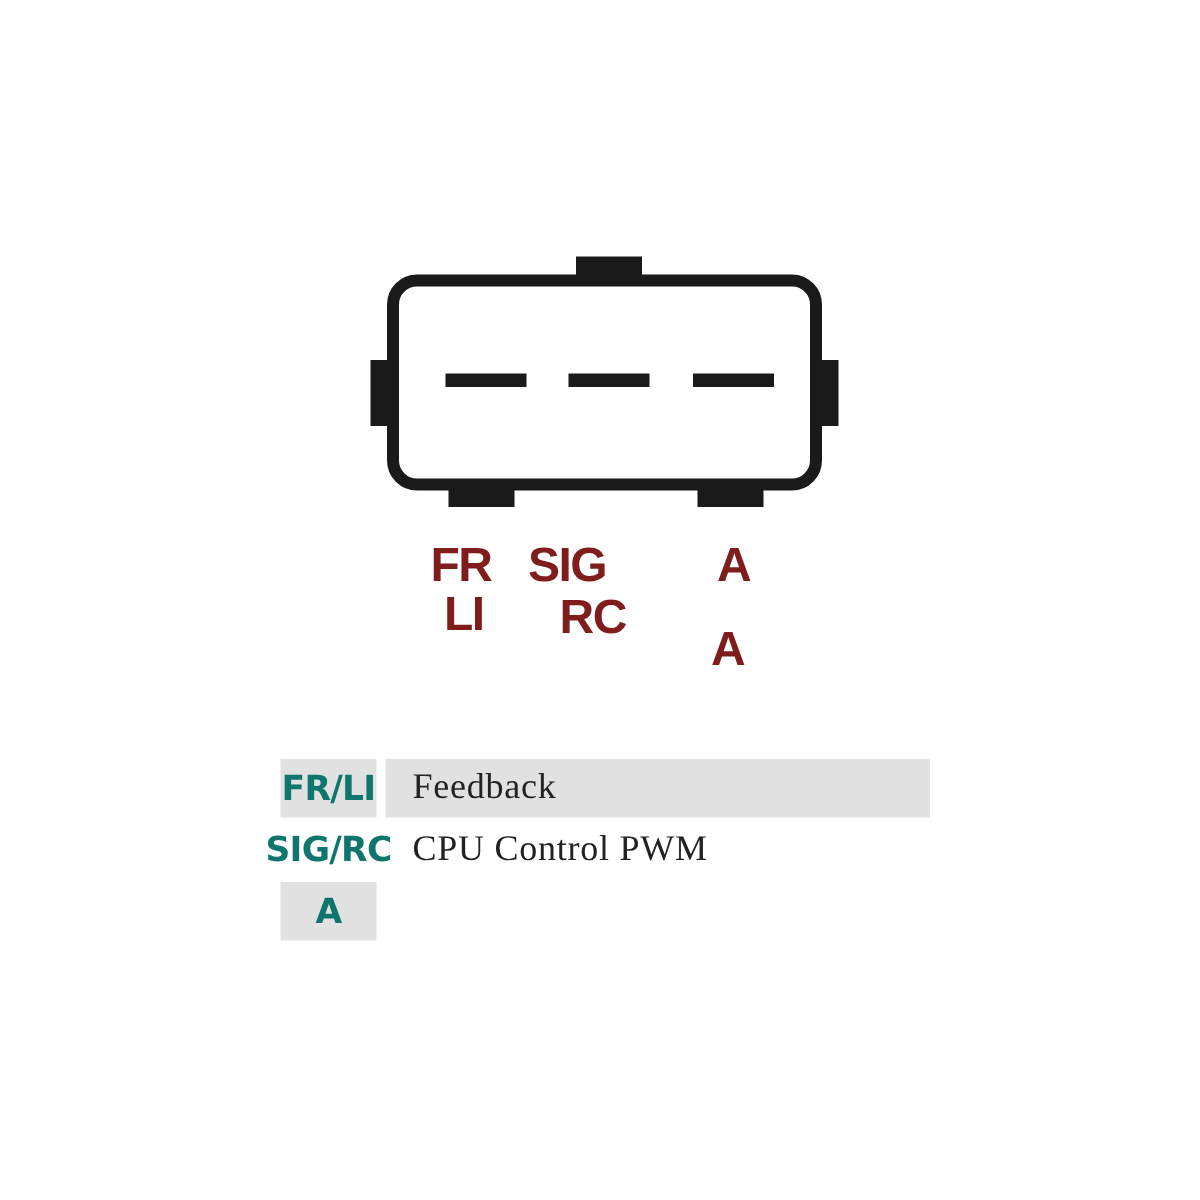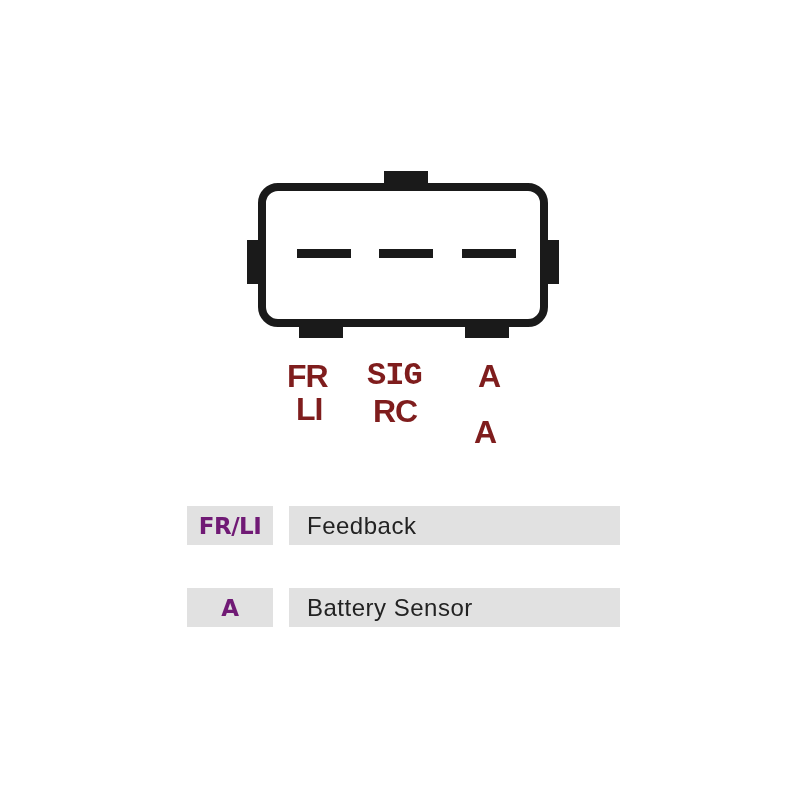--- a/index.html
+++ b/index.html
@@ -1,22 +1,22 @@
 <!DOCTYPE html>
 <html><head>
 <meta charset="utf-8">
 <style>
   html, body { margin:0; padding:0; }
   body { width:800px; height:800px; background:#ffffff; position:relative; overflow:hidden; font-family:"Liberation Sans", sans-serif; }
   .connector { position:absolute; left:0; top:0; }
   .pin-label { position:absolute; font-family:"Liberation Sans", sans-serif; font-weight:bold; font-size:32px; color:#7f1d1d; line-height:1; letter-spacing:-1px; }
   .legend { position:absolute; left:187px; top:506px; width:433px; }
   .row { display:flex; height:39px; margin-bottom:2px; }
-  .cell-code { width:86px; display:flex; align-items:center; justify-content:center; font-family:"DejaVu Sans", sans-serif; font-weight:bold; font-size:23px; color:#701a75; letter-spacing:-0.5px; }
-  .cell-desc { margin-left:16px; flex:1; display:flex; align-items:center; padding-left:18px; font-family:Liberation Sans, sans-serif; font-size:24px; color:#222; letter-spacing:0.5px; }
+  .cell-code { width:64px; display:flex; align-items:center; justify-content:center; font-family:"DejaVu Sans", sans-serif; font-weight:bold; font-size:23px; color:#0f766e; letter-spacing:-0.5px; }
+  .cell-desc { margin-left:6px; flex:1; display:flex; align-items:center; padding-left:18px; font-family:Liberation Serif, serif; font-size:24px; color:#222; letter-spacing:0.5px; }
   .shaded .cell-code, .shaded .cell-desc { background:#e1e1e1; }
 </style>
 </head>
 <body>
 
 <svg class="connector" width="800" height="400" viewBox="0 0 800 400">
   <g fill="#1a1a1a">
     <rect x="384" y="171" width="44" height="14"></rect>
     <rect x="247" y="240" width="14" height="44"></rect>
     <rect x="545" y="240" width="14" height="44"></rect>
@@ -25,30 +25,31 @@
   </g>
   <rect x="262" y="187" width="282" height="136" rx="16" ry="16" fill="#ffffff" stroke="#1a1a1a" stroke-width="8"></rect>
   <g fill="#1a1a1a">
     <rect x="297" y="249" width="54" height="9"></rect>
     <rect x="379" y="249" width="54" height="9"></rect>
     <rect x="462" y="249" width="54" height="9"></rect>
   </g>
 </svg>
 
 <div class="pin-label" style="left:287px; top:360px;">FR</div>
-<div class="pin-label" style="left:367px; top:360px;font-family:Liberation Mono, monospace;">SIG</div>
+<div class="pin-label" style="left:352px; top:360px;">SIG</div>
 <div class="pin-label" style="left:478px; top:360px;">A</div>
 <div class="pin-label" style="left:296px; top:393px;">LI</div>
 <div class="pin-label" style="left:373px; top:395px;">RC</div>
 <div class="pin-label" style="left:474px; top:416px;">A</div>
 
 <div class="legend">
   <div class="row shaded">
     <div class="cell-code">FR/LI</div>
     <div class="cell-desc">Feedback</div>
   </div>
   <div class="row">
+    <div class="cell-code">SIG/RC</div>
+    <div class="cell-desc">CPU Control PWM</div>
   </div>
   <div class="row shaded">
     <div class="cell-code">A</div>
-    <div class="cell-desc">Battery Sensor</div>
   </div>
 </div>
 
 </body></html>

